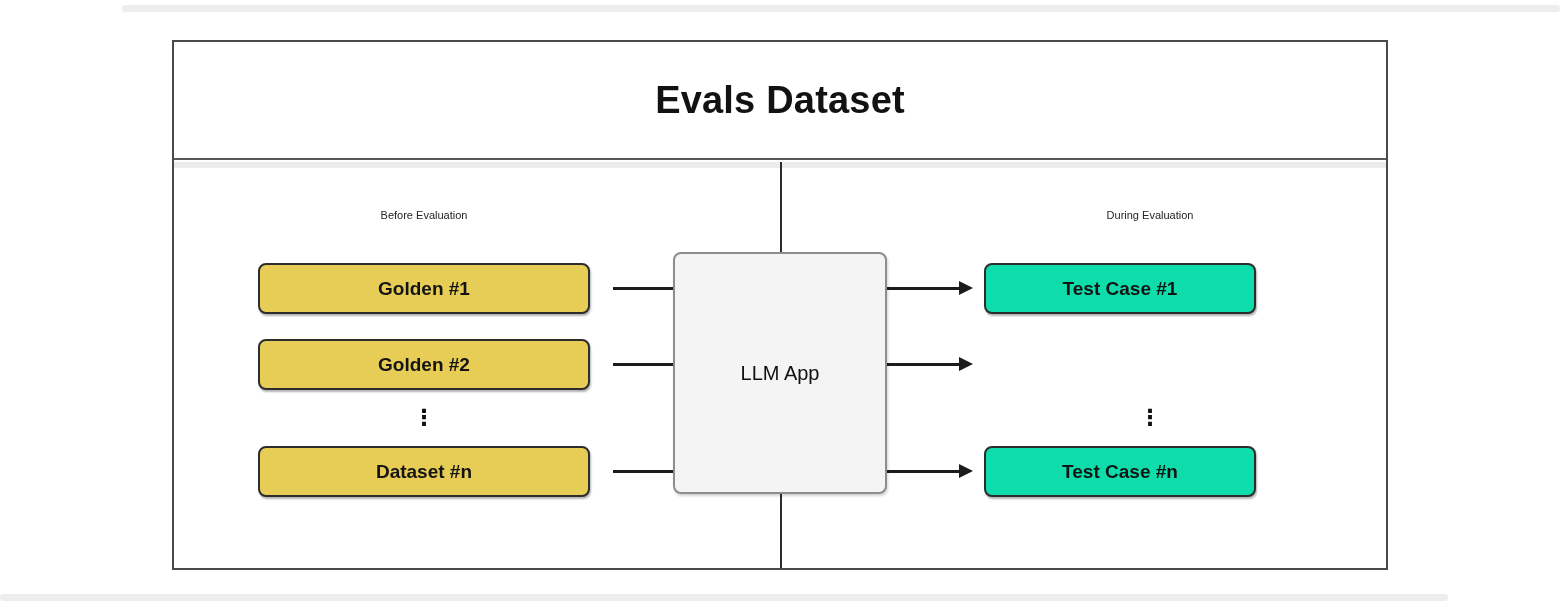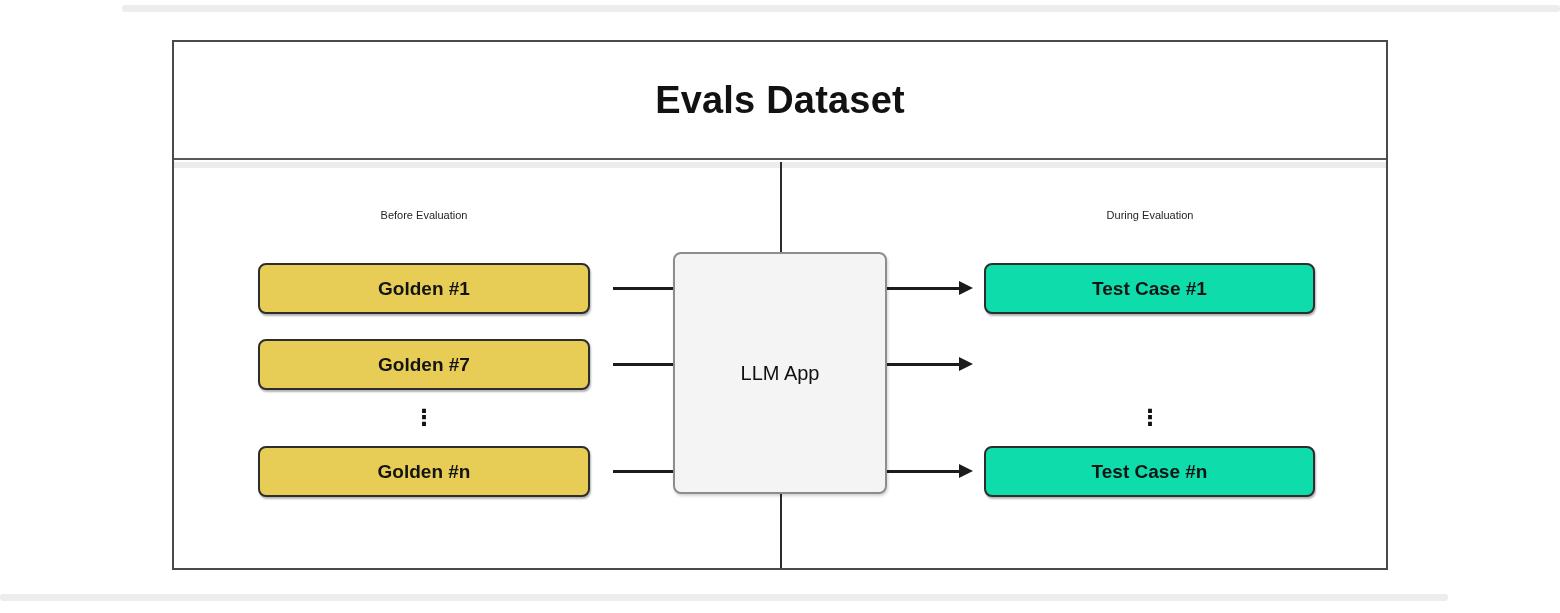--- a/index.html
+++ b/index.html
@@ -73,21 +73,21 @@
     border: 2px solid #2d2d2d;
     border-radius: 8px;
     display: flex; align-items: center; justify-content: center;
     font-size: 19px;
     font-weight: 600;
     color: #141414;
     box-shadow: 1px 2px 2px rgba(0,0,0,0.30);
     z-index: 3;
   }
   .node.golden { left: 84px; width: 332px; background: var(--golden-fill); }
-  .node.teal   { left: 810px; width: 331px; background: var(--test-case-fill); }
+  .node.teal   { left: 810px; width: 272px; background: var(--test-case-fill); }
   .row1 { top: 221px; }
   .row2 { top: 297px; }
   .row3 { top: 404px; }
 
   .ellipsis {
     position: absolute;
     top: 362px; height: 28px; line-height: 28px;
     width: 332px;
     text-align: center;
     font-size: 22px;
@@ -151,23 +151,23 @@
       <div class="frame-title">Evals Dataset</div>
     </div>
     <div class="header-shadow"></div>
 
     <div class="v-divider"></div>
 
     <div class="col-label left">Before Evaluation</div>
     <div class="col-label right">During Evaluation</div>
 
     <div class="node golden row1">Golden #1</div>
-    <div class="node golden row2">Golden #7</div>
+    <div class="node golden row2">Golden #2</div>
     <div class="ellipsis left">⋮</div>
-    <div class="node golden row3">Golden #n</div>
+    <div class="node golden row3">Dataset #n</div>
 
     <div class="h-line in line-r1"></div>
     <div class="h-line in line-r2"></div>
     <div class="h-line in line-r3"></div>
 
     <div class="app-node">LLM App</div>
 
     <div class="h-line out line-r1"></div>
     <div class="arrowhead head-r1"></div>
     <div class="h-line out line-r2"></div>

